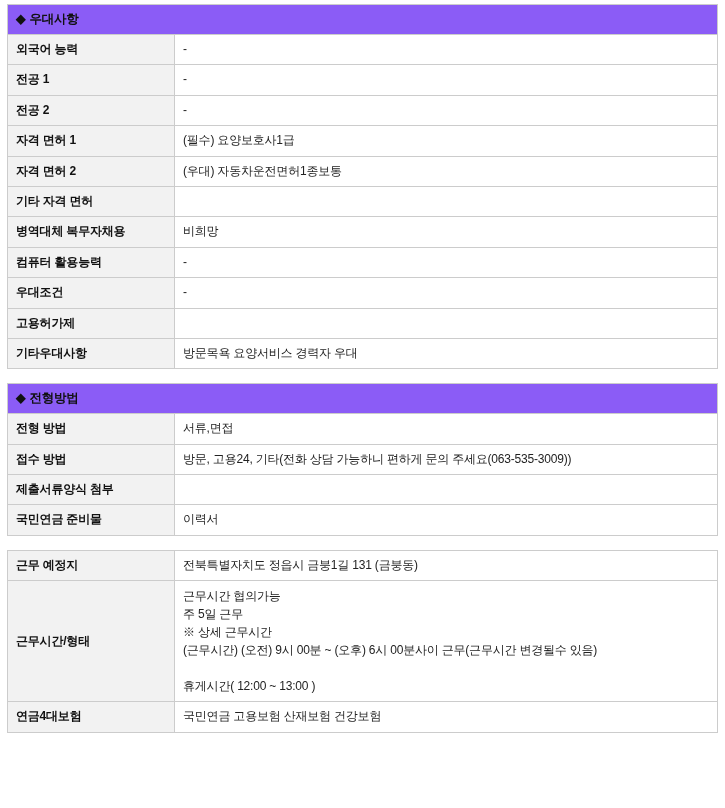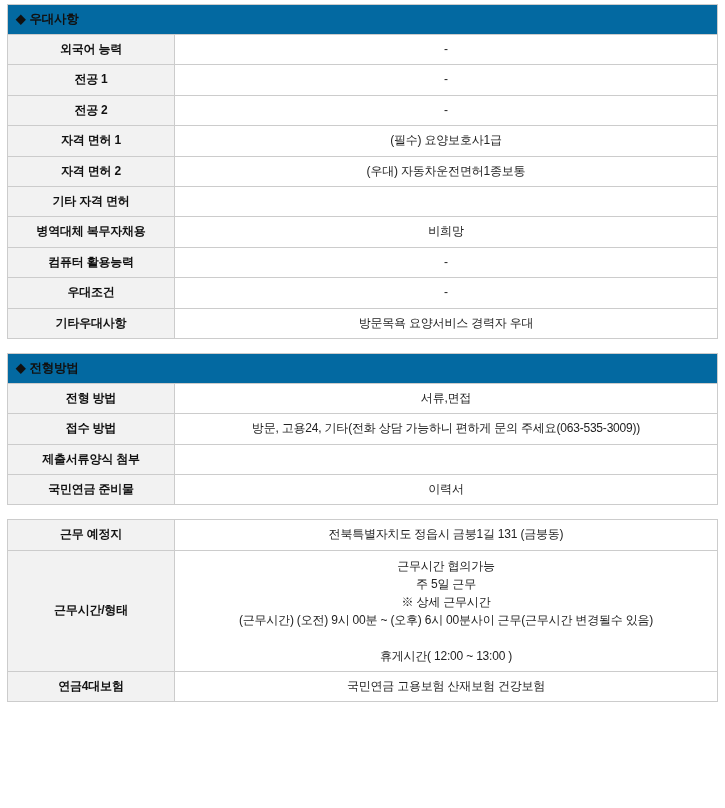--- a/index.html
+++ b/index.html
@@ -17,34 +17,33 @@
   .page {
     width: 711px;
     margin: 0 7px;
     padding-top: 4px;
     box-sizing: border-box;
   }
   .section {
     margin-bottom: 14px;
   }
   .section-header {
-    background: #0369a1;
+    background: #8b5cf6;
     border: 1px solid #cccccc;
     border-bottom: none;
     font-weight: bold;
     font-size: 12.5px;
     color: #111111;
     padding: 6px 8px 6px 8px;
     letter-spacing: -0.2px;
   }
   table.grid {
     width: 100%;
     border-collapse: collapse;
     table-layout: fixed;
-    text-align: center;
   }
   table.grid td {
     border: 1px solid #cccccc;
     vertical-align: middle;
     font-size: 12px;
     padding: 6px 8px;
     line-height: 1.45;
     letter-spacing: -0.2px;
   }
   td.label {
@@ -106,20 +105,24 @@
             </tr>
             <tr>
               <td class="label">컴퓨터 활용능력</td>
               <td class="value">-</td>
             </tr>
             <tr>
               <td class="label">우대조건</td>
               <td class="value">-</td>
             </tr>
             <tr>
+              <td class="label">고용허가제</td>
+              <td class="value"></td>
+            </tr>
+            <tr>
               <td class="label">기타우대사항</td>
               <td class="value">방문목욕 요양서비스 경력자 우대</td>
             </tr>
           </tbody>
         </table>
       </div>
       <div class="section">
         <div class="section-header"><span class="diamond">◆</span><span>전형방법</span></div>
         <table class="grid">
           <tbody>

